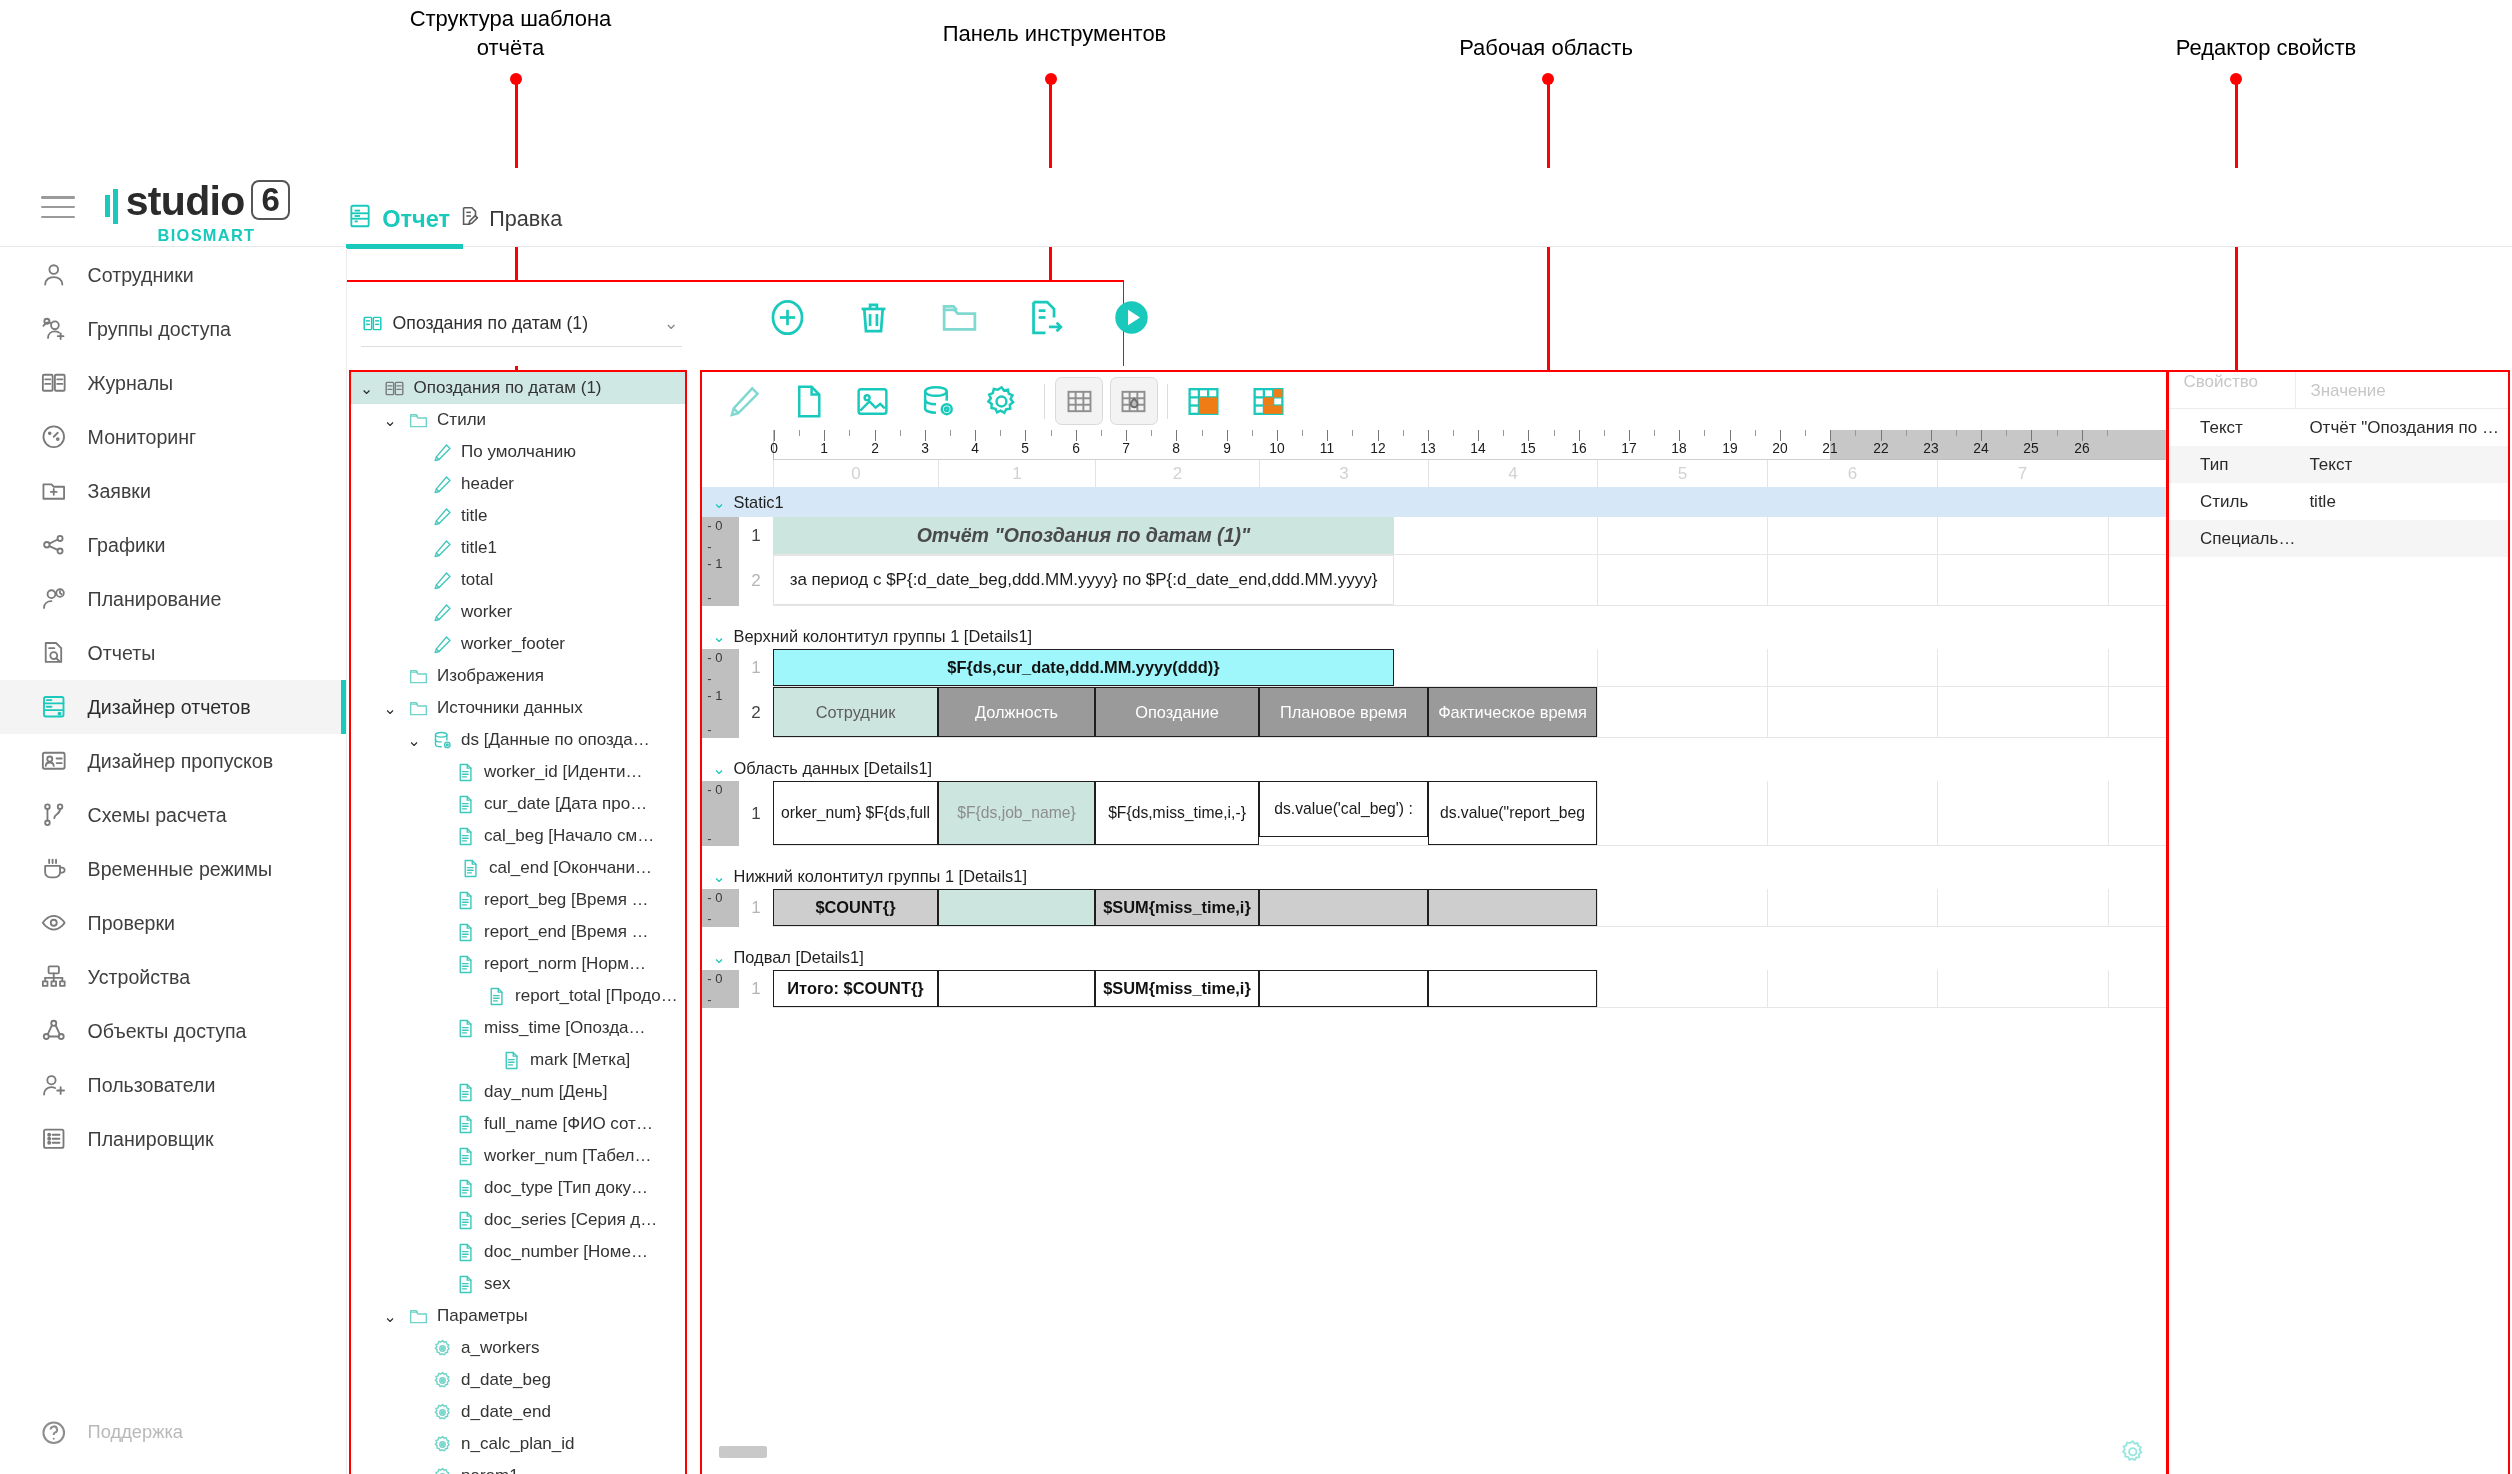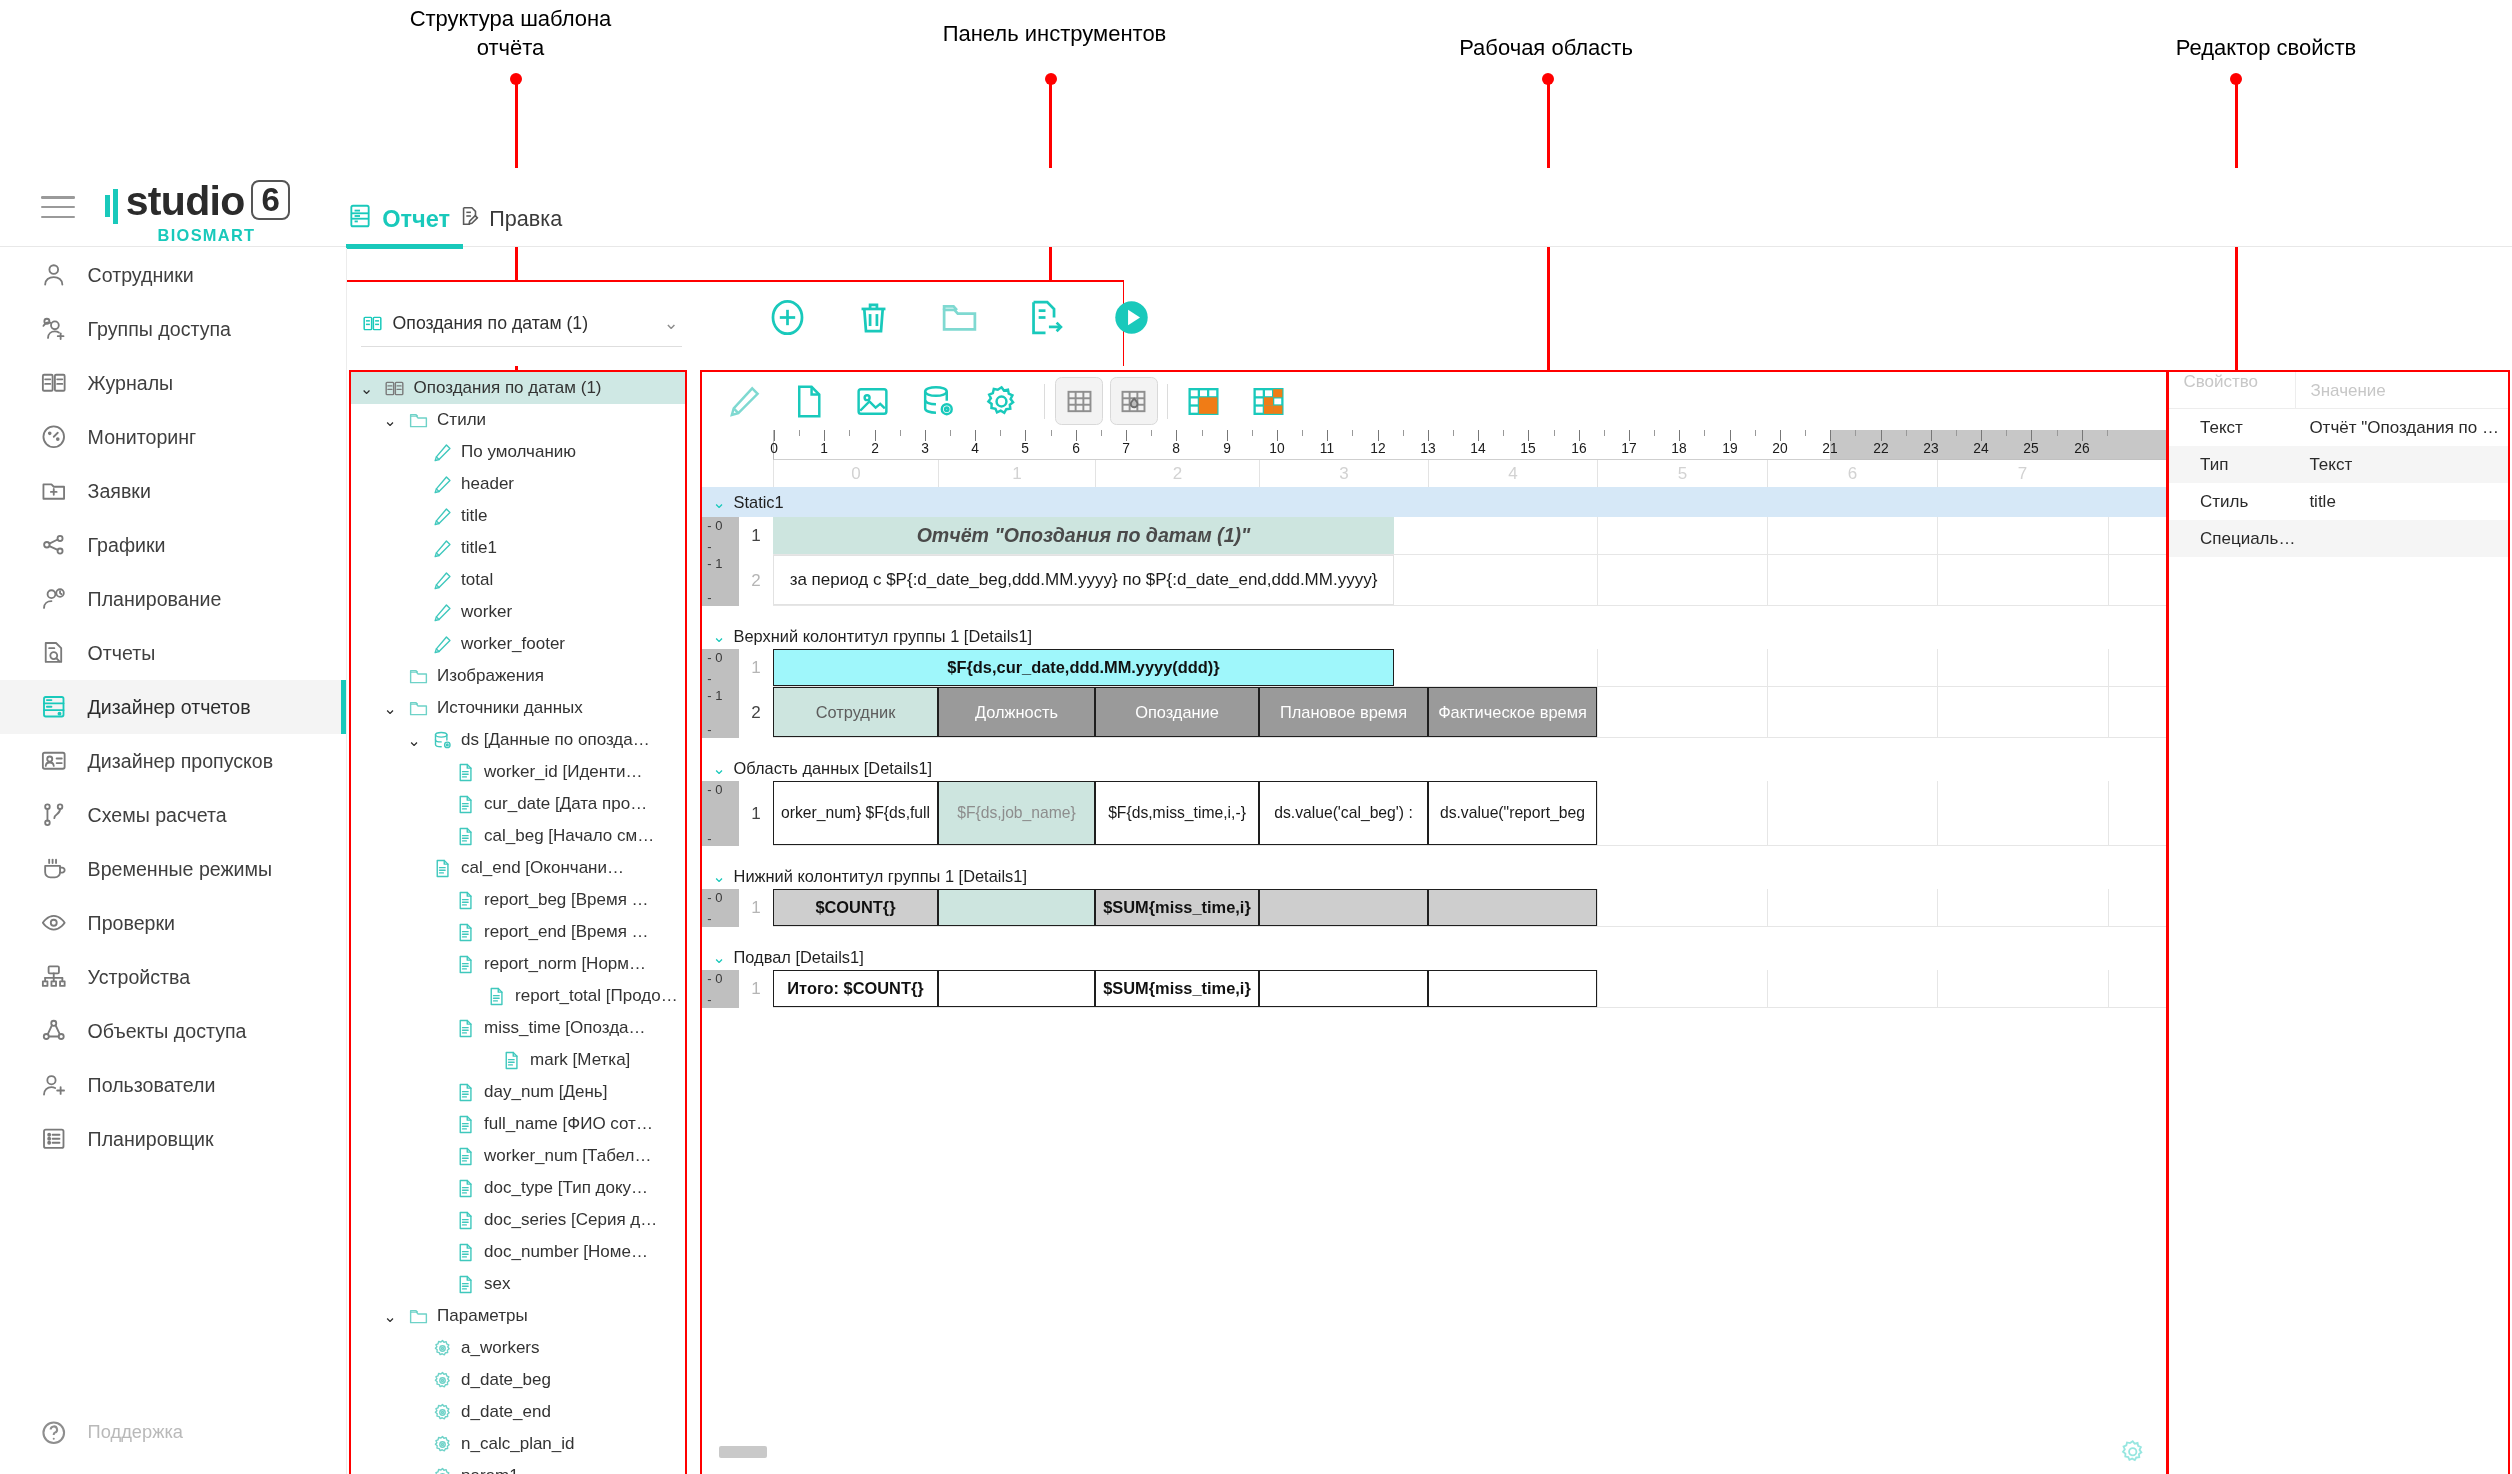--- a/index.html
+++ b/index.html
@@ -636,21 +636,21 @@
             <svg viewBox="0 0 24 24" fill="none" stroke="#3fc8bd" stroke-width="1.6" stroke-linecap="round" stroke-linejoin="round">
               <path d="M6 2.8h8l4.2 4.2v14.2H6z"></path>
               <polyline points="14,2.8 14,7 18.2,7"></polyline>
               <line x1="8.6" y1="11" x2="15" y2="11"></line>
               <line x1="8.6" y1="14" x2="15" y2="14"></line>
               <line x1="8.6" y1="17" x2="13" y2="17"></line>
             </svg>
           </span>
           <span class="tlabel">cal_beg [Начало см…</span>
         </div>
-        <div class="tnode" style="padding-left: 54px;">
+        <div class="tnode" style="padding-left: 82px;">
           <span class="tw"></span>
           <span class="tico">
             <svg viewBox="0 0 24 24" fill="none" stroke="#3fc8bd" stroke-width="1.6" stroke-linecap="round" stroke-linejoin="round">
               <path d="M6 2.8h8l4.2 4.2v14.2H6z"></path>
               <polyline points="14,2.8 14,7 18.2,7"></polyline>
               <line x1="8.6" y1="11" x2="15" y2="11"></line>
               <line x1="8.6" y1="14" x2="15" y2="14"></line>
               <line x1="8.6" y1="17" x2="13" y2="17"></line>
             </svg>
           </span>
@@ -1173,21 +1173,21 @@
                 <div class="rownum">1</div>
                 <div class="grid">
                   <div class="vline" style="left:824px"></div>
                   <div class="vline" style="left:994px"></div>
                   <div class="vline" style="left:1164px"></div>
                   <div class="vline" style="left:1335px"></div>
                   <div class="hline" style="top:64px"></div>
                   <div class="gcell" style="left:0px;top:0;width:165px;height:64px;background:#ffffff;border:1.3px solid #1e1e1e;color:#1a1a1a;font-size:15.7px;">orker_num} $F{ds,full</div>
                   <div class="gcell" style="left:165px;top:0;width:157px;height:64px;background:#cde5df;border:1.3px solid #1e1e1e;color:#8d8d8d;font-size:15.7px;">$F{ds,job_name}</div>
                   <div class="gcell" style="left:322px;top:0;width:164px;height:64px;background:#ffffff;border:1.3px solid #1e1e1e;color:#1a1a1a;font-size:15.7px;">$F{ds,miss_time,i,-}</div>
-                  <div class="gcell" style="left:486px;top:0;width:169px;height:64px;background:#ffffff;border:1.3px solid #1e1e1e;color:#1a1a1a;font-size:15.7px;">ds.value('cal_beg') :</div>
+                  <div class="gcell" style="left:486px;top:0;width:169px;height:56px;background:#ffffff;border:1.3px solid #1e1e1e;color:#1a1a1a;font-size:15.7px;">ds.value('cal_beg') :</div>
                   <div class="gcell" style="left:655px;top:0;width:169px;height:64px;background:#ffffff;border:1.3px solid #1e1e1e;color:#1a1a1a;font-size:15.7px;">ds.value("report_beg</div>
                 </div>
               </div>
             </div>
             <div style="height: 17px;"></div>
           </div>
           <div class="bandwrap">
             <div class="bandhdr">
               <span class="bchev">⌄</span>
               <span>Нижний колонтитул группы 1 [Details1]</span>

